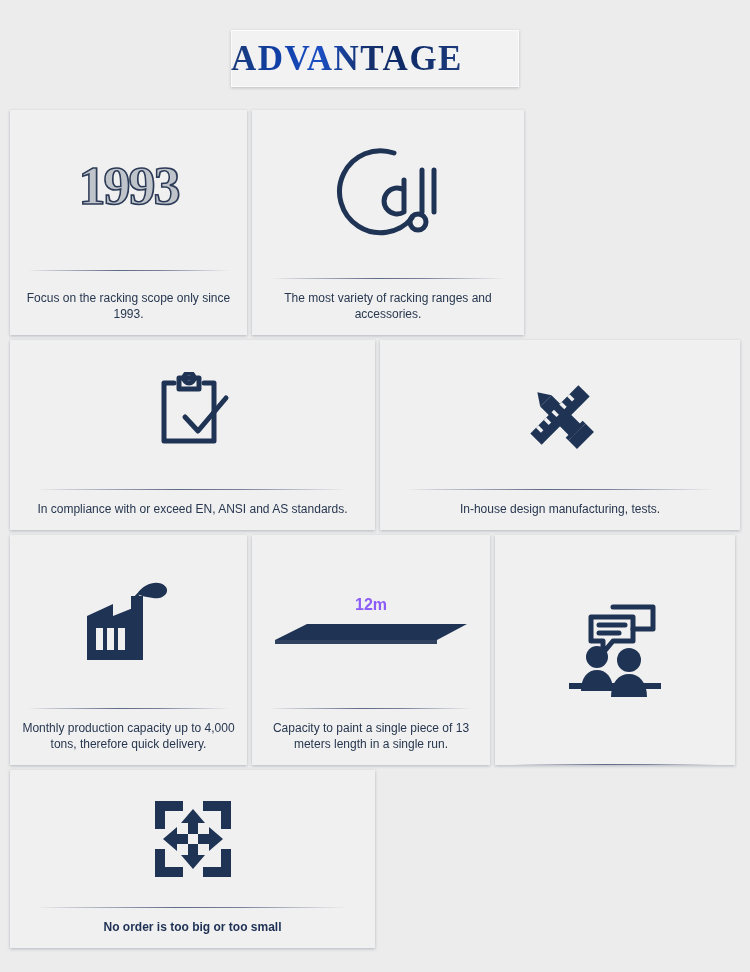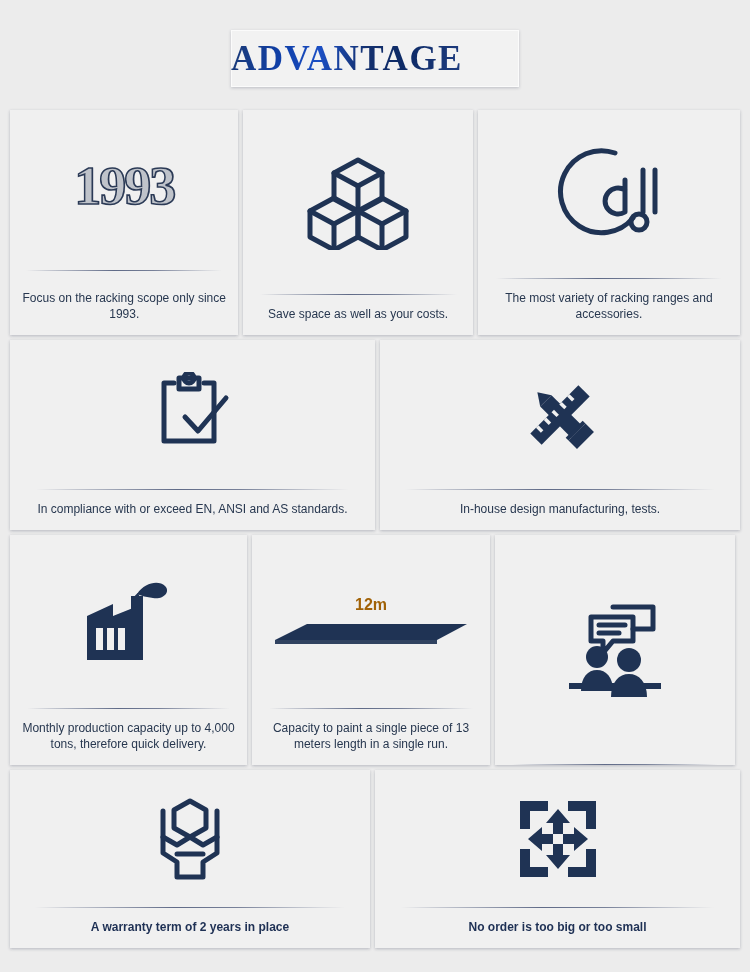--- a/index.html
+++ b/index.html
@@ -136,21 +136,21 @@
     text-shadow: 1px 0 0 rgba(43,58,86,0.25);
   }
 
   svg { display: block; }
   .stroke-ic { fill: none; stroke: #1f3354; stroke-width: 5; stroke-linecap: round; stroke-linejoin: round; }
   .fill-ic { fill: #1f3354; }
 
   .beam-label {
     font-size: 16px;
     font-weight: bold;
-    color: #a16207;
+    color: #8b5cf6;
     text-align: center;
     margin-bottom: 4px;
   }
   .beam-wrap { display: flex; flex-direction: column; align-items: center; width: 100%; }
 </style>
 </head>
 <body>
 
 <div class="page">
 
@@ -165,42 +165,20 @@
     <div class="row row-1">
 
       <div class="card c1">
         <div class="icon-area">
           <div class="year">1993</div>
         </div>
         <div class="divider"></div>
         <div class="caption">Focus on the racking scope only since 1993.</div>
       </div>
 
-      <div class="card c2">
-        <div class="icon-area">
-          <svg width="104" height="96" viewBox="0 0 104 96">
-            <g class="stroke-ic">
-
-              <path d="M52 6 L76 19 L76 45 L52 58 L28 45 L28 19 Z"></path>
-              <path d="M28 19 L52 32 L76 19"></path>
-              <path d="M52 32 L52 58"></path>
-
-              <path d="M28 44 L52 57 L52 83 L28 96 L4 83 L4 57 Z"></path>
-              <path d="M4 57 L28 70 L52 57"></path>
-              <path d="M28 70 L28 96"></path>
-
-              <path d="M76 44 L100 57 L100 83 L76 96 L52 83 L52 57 Z"></path>
-              <path d="M52 57 L76 70 L100 57"></path>
-              <path d="M76 70 L76 96"></path>
-            </g>
-          </svg>
-        </div>
-        <div class="divider"></div>
-        <div class="caption">Save space as well as your costs.</div>
-      </div>
 
       <div class="card c3">
         <div class="icon-area">
           <svg width="116" height="96" viewBox="0 0 116 96">
             <g class="stroke-ic" stroke-width="5.5">
 
               <path d="M64 7 A41 41 0 1 0 82 72"></path>
 
               <path d="M74 44 A13 13 0 1 0 74 66 L74 34"></path>
 
@@ -321,34 +299,20 @@
               <rect x="8" y="80" width="92" height="6"></rect>
             </g>
           </svg>
         </div>
         <div class="divider"></div>
       </div>
     </div>
 
     <div class="row row-4">
 
-      <div class="card c1">
-        <div class="icon-area">
-          <svg width="86" height="88" viewBox="0 0 86 88">
-            <g class="stroke-ic" stroke-width="5">
-              <path d="M43 6 L59 15 L59 33 L43 42 L27 33 L27 15 Z"></path>
-              <path d="M16 16 L16 58 L30 67 L30 82 L56 82 L56 67 L70 58 L70 16"></path>
-              <path d="M16 42 L30 50 L43 42 L56 50 L70 42"></path>
-              <path d="M30 59 L56 59"></path>
-            </g>
-          </svg>
-        </div>
-        <div class="divider"></div>
-        <div class="caption bold">A warranty term of 2 years in place</div>
-      </div>
 
       <div class="card c2">
         <div class="icon-area">
           <svg width="80" height="80" viewBox="0 0 80 80">
             <g class="fill-ic">
 
               <path d="M2 2 L30 2 L30 12 L12 12 L12 30 L2 30 Z"></path>
               <path d="M78 2 L50 2 L50 12 L68 12 L68 30 L78 30 Z"></path>
               <path d="M2 78 L30 78 L30 68 L12 68 L12 50 L2 50 Z"></path>
               <path d="M78 78 L50 78 L50 68 L68 68 L68 50 L78 50 Z"></path>

